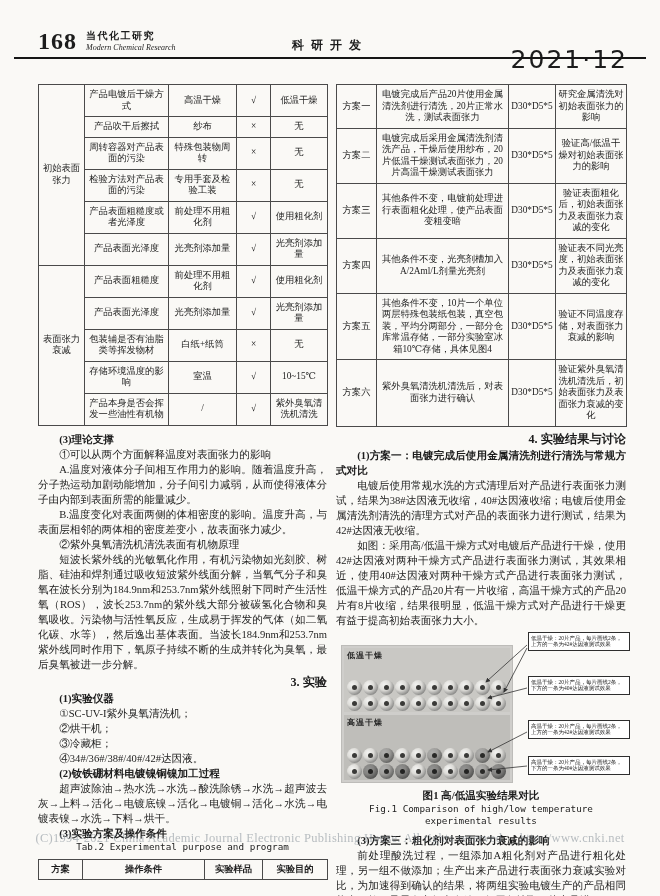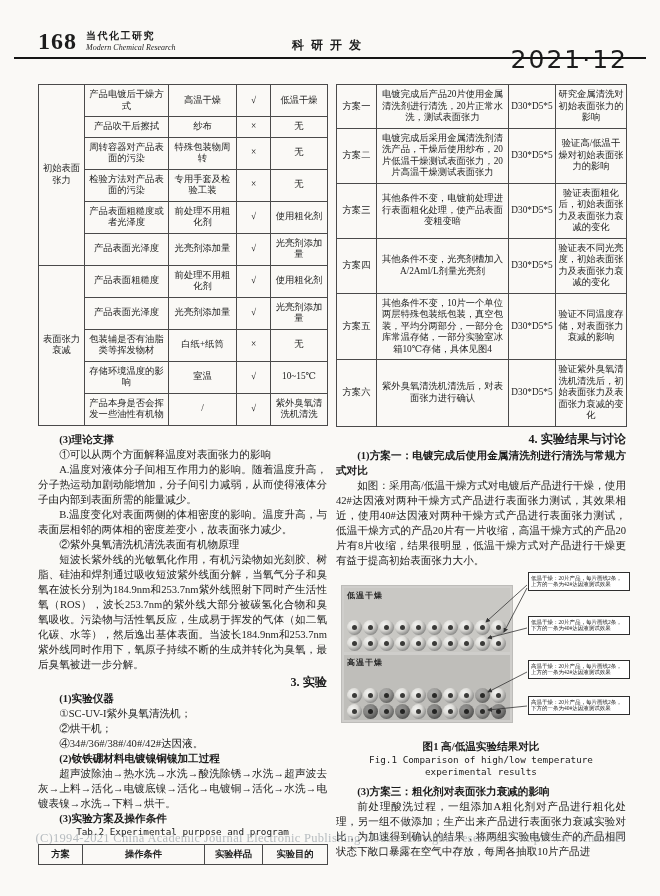--- a/index.html
+++ b/index.html
@@ -24,21 +24,21 @@
   table{border-collapse:collapse;width:100%;table-layout:fixed;}
   .dtable td{border:1px solid #4a4a4a;font-size:9.3px;line-height:11.5px;text-align:center;
     vertical-align:middle;padding:4px 2px;word-break:break-all;}
   .dtable .group-cell{letter-spacing:0;}
   .mark{font-size:10px;}
   
   .tx{font-size:10.6px;line-height:15px;text-align:justify;}
   .ind{text-indent:2em;}
   .bold{font-weight:bold;}
   .sec{font-size:12.2px;font-weight:bold;line-height:17px;margin-top:2px;text-align:right;}
-  .cap-cn{text-align:center;font-size:10.6px;font-weight:bold;line-height:15px;margin-top:15px;}
+  .cap-cn{text-align:center;font-size:10.6px;font-weight:bold;line-height:15px;margin-top:4px;}
   .cap-en{text-align:center;font-size:9.3px;line-height:12px;font-family:"DejaVu Sans Mono",monospace;}
   .mt2{margin-top:6px;} .mt4{margin-top:4px;} .mt6{margin-top:6px;}
   
   .figure{position:relative;width:290px;height:152px;margin-top:4px;}
   .photo{position:absolute;left:6px;top:14px;width:170px;height:136px;background:#cfcecb;box-shadow:0 0 0 1px #bdbcb9;}
   .panel{position:absolute;left:2px;right:2px;}
   .panel-low{top:2px;height:64px;background:#c9c8c4;}
   .panel-high{top:69px;height:65px;background:#bfbeba;}
   .panel-label{position:absolute;left:3px;top:2px;font-size:8px;font-weight:bold;color:#1f1f1f;letter-spacing:1px;}
   .washer-row{position:absolute;left:3px;right:2px;display:flex;}
@@ -154,20 +154,21 @@
   <div class="tx ind bold mt6">(3)理论支撑</div>
   <div class="tx ind">①可以从两个方面解释温度对表面张力的影响</div>
   <div class="tx ind">A.温度对液体分子间相互作用力的影响。随着温度升高，分子热运动加剧动能增加，分子间引力减弱，从而使得液体分子由内部到表面所需的能量减少。</div>
   <div class="tx ind">B.温度变化对表面两侧的体相密度的影响。温度升高，与表面层相邻的两体相的密度差变小，故表面张力减少。</div>
   <div class="tx ind">②紫外臭氧清洗机清洗表面有机物原理</div>
   <div class="tx ind">短波长紫外线的光敏氧化作用，有机污染物如光刻胶、树脂、硅油和焊剂通过吸收短波紫外线面分解，当氧气分子和臭氧在波长分别为184.9nm和253.7nm紫外线照射下同时产生活性氧（ROS），波长253.7nm的紫外线大部分被碳氢化合物和臭氧吸收。污染物与活性氧反应，生成易于挥发的气体（如二氧化碳、水等），然后逸出基体表面。当波长184.9nm和253.7nm紫外线同时作用下，氧原子持续不断的生成并转化为臭氧，最后臭氧被进一步分解。</div>
   <div class="sec">3. 实验</div>
   <div class="tx ind bold">(1)实验仪器</div>
   <div class="tx ind">①SC-UV-I紫外臭氧清洗机；</div>
   <div class="tx ind">②烘干机；</div>
+  <div class="tx ind">③冷藏柜；</div>
   <div class="tx ind">④34#/36#/38#/40#/42#达因液。</div>
   <div class="tx ind bold">(2)钕铁硼材料电镀镍铜镍加工过程</div>
   <div class="tx ind">超声波除油→热水洗→水洗→酸洗除锈→水洗→超声波去灰→上料→活化→电镀底镍→活化→电镀铜→活化→水洗→电镀表镍→水洗→下料→烘干。</div>
   <div class="tx ind bold">(3)实验方案及操作条件</div>
   <div class="cap-en">Tab.2 Experimental purpose and program</div>
 
   <table class="dtable mt2">
     <colgroup>
         <col style="width:44px">
         <col style="width:122px">
@@ -229,20 +230,21 @@
       <td>方案六</td>
       <td>紫外臭氧清洗机清洗后，对表面张力进行确认</td>
       <td>D30*D5*5</td>
       <td>验证紫外臭氧清洗机清洗后，初始表面张力及表面张力衰减的变化</td>
     </tr>
   </tbody>
     </table>
 
   <div class="sec mt4">4. 实验结果与讨论</div>
   <div class="tx ind bold">(1)方案一：电镀完成后使用金属清洗剂进行清洗与常规方式对比</div>
+  <div class="tx ind">电镀后使用常规水洗的方式清理后对产品进行表面张力测试，结果为38#达因液无收缩，40#达因液收缩；电镀后使用金属清洗剂清洗的清理方式对产品的表面张力进行测试，结果为42#达因液无收缩。</div>
   <div class="tx ind">如图：采用高/低温干燥方式对电镀后产品进行干燥，使用42#达因液对两种干燥方式产品进行表面张力测试，其效果相近，使用40#达因液对两种干燥方式产品进行表面张力测试，低温干燥方式的产品20片有一片收缩，高温干燥方式的产品20片有8片收缩，结果很明显，低温干燥方式对产品进行干燥更有益于提高初始表面张力大小。</div>
 
   <div class="figure">
     <div class="photo">
       <div class="panel panel-low">
         <div class="panel-label">低温干燥</div>
         <div class="washer-row row1">
             <span class="washer"></span>
             <span class="washer"></span>
             <span class="washer"></span>

